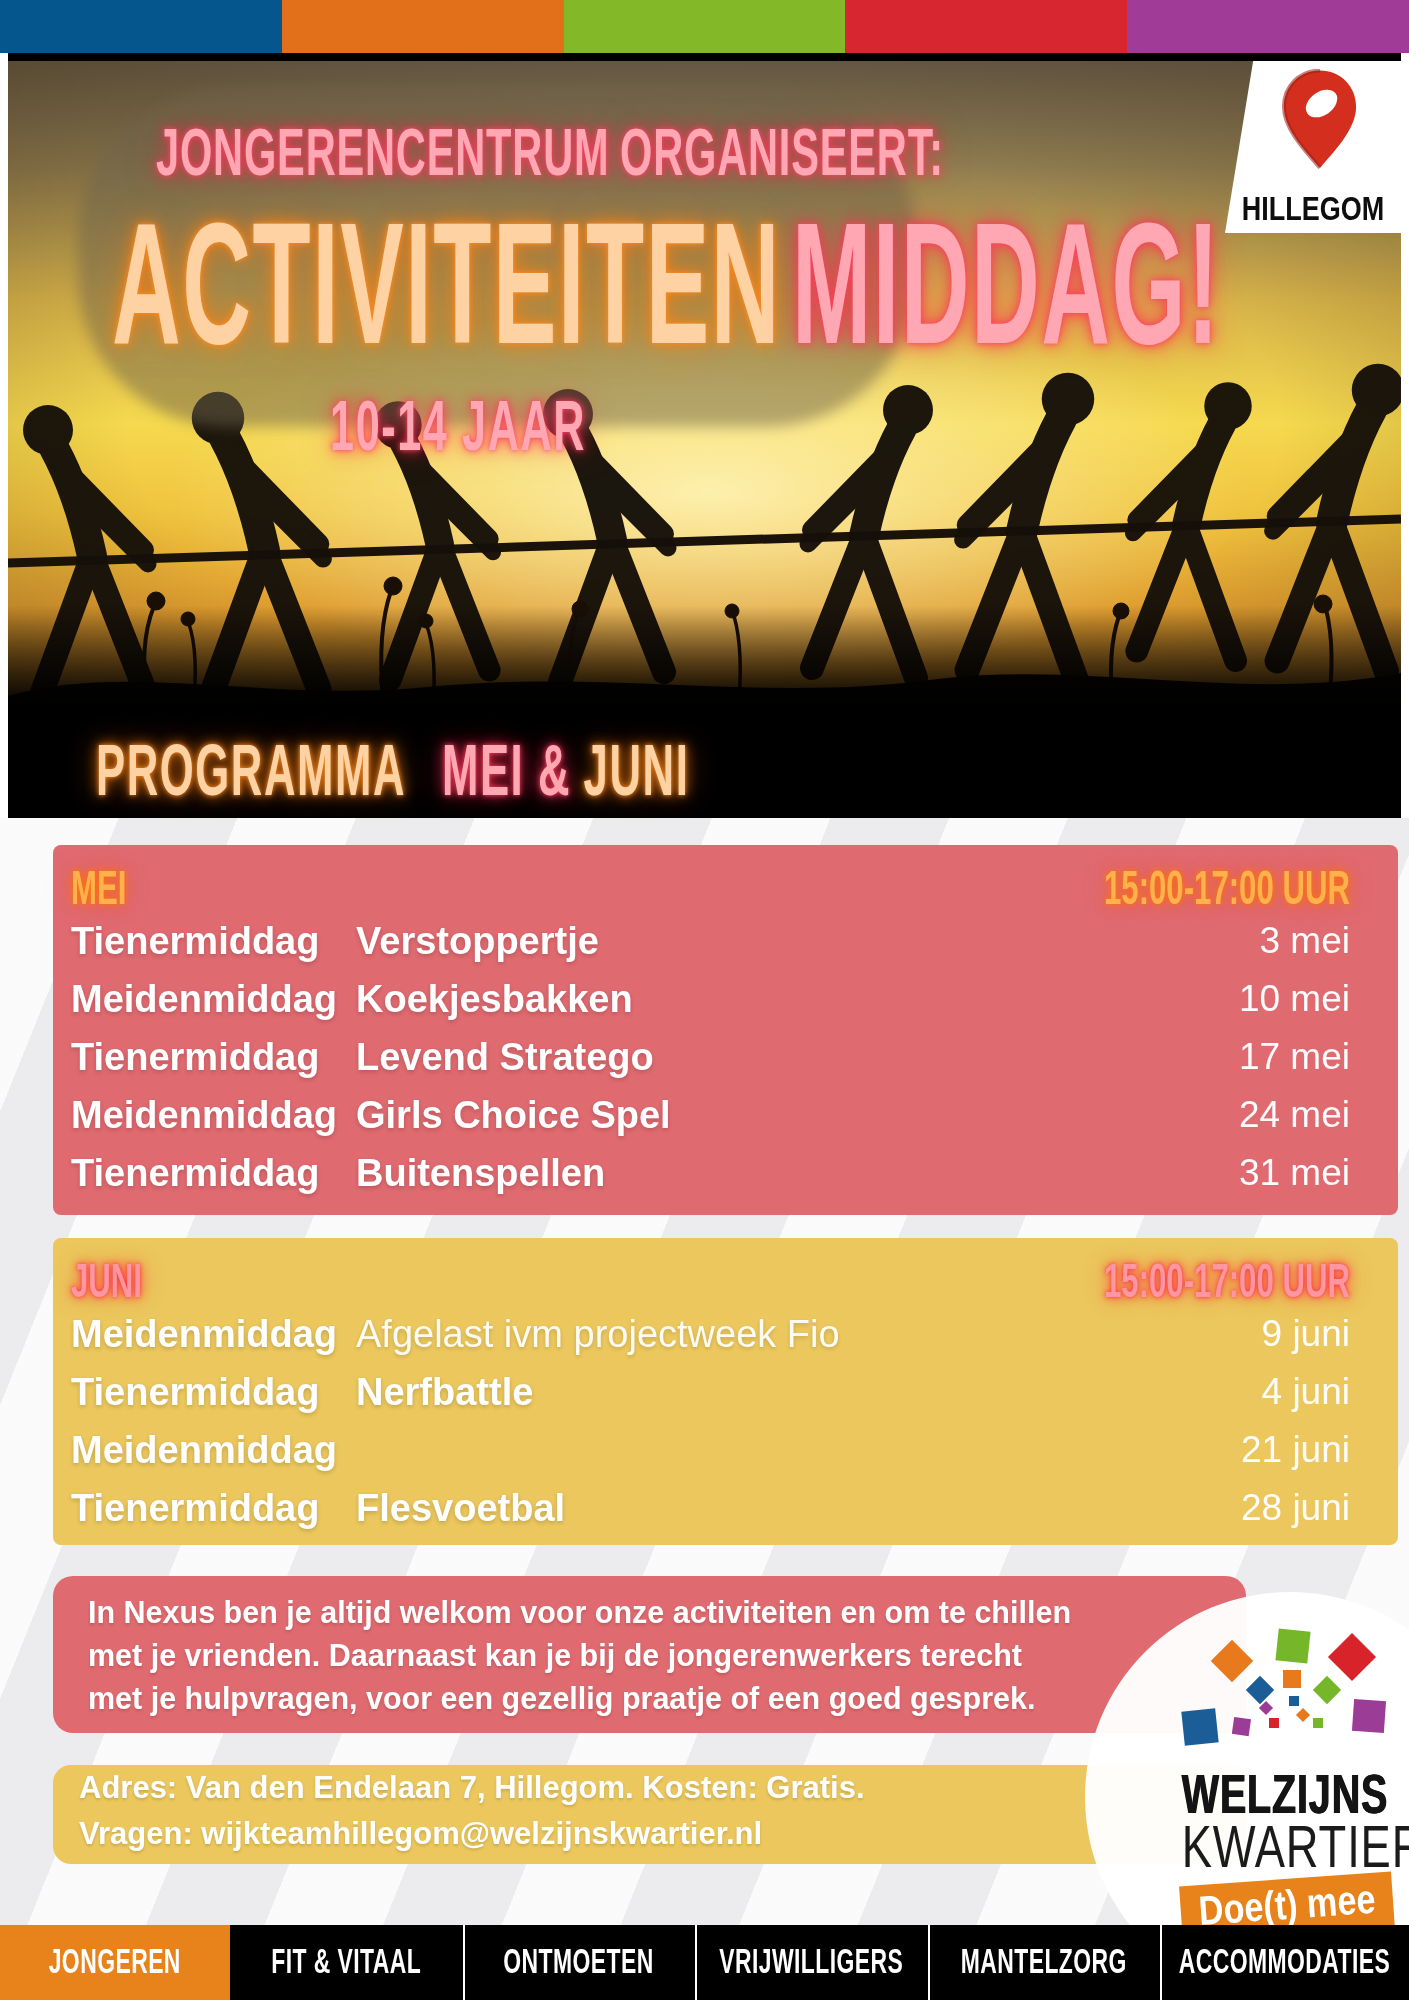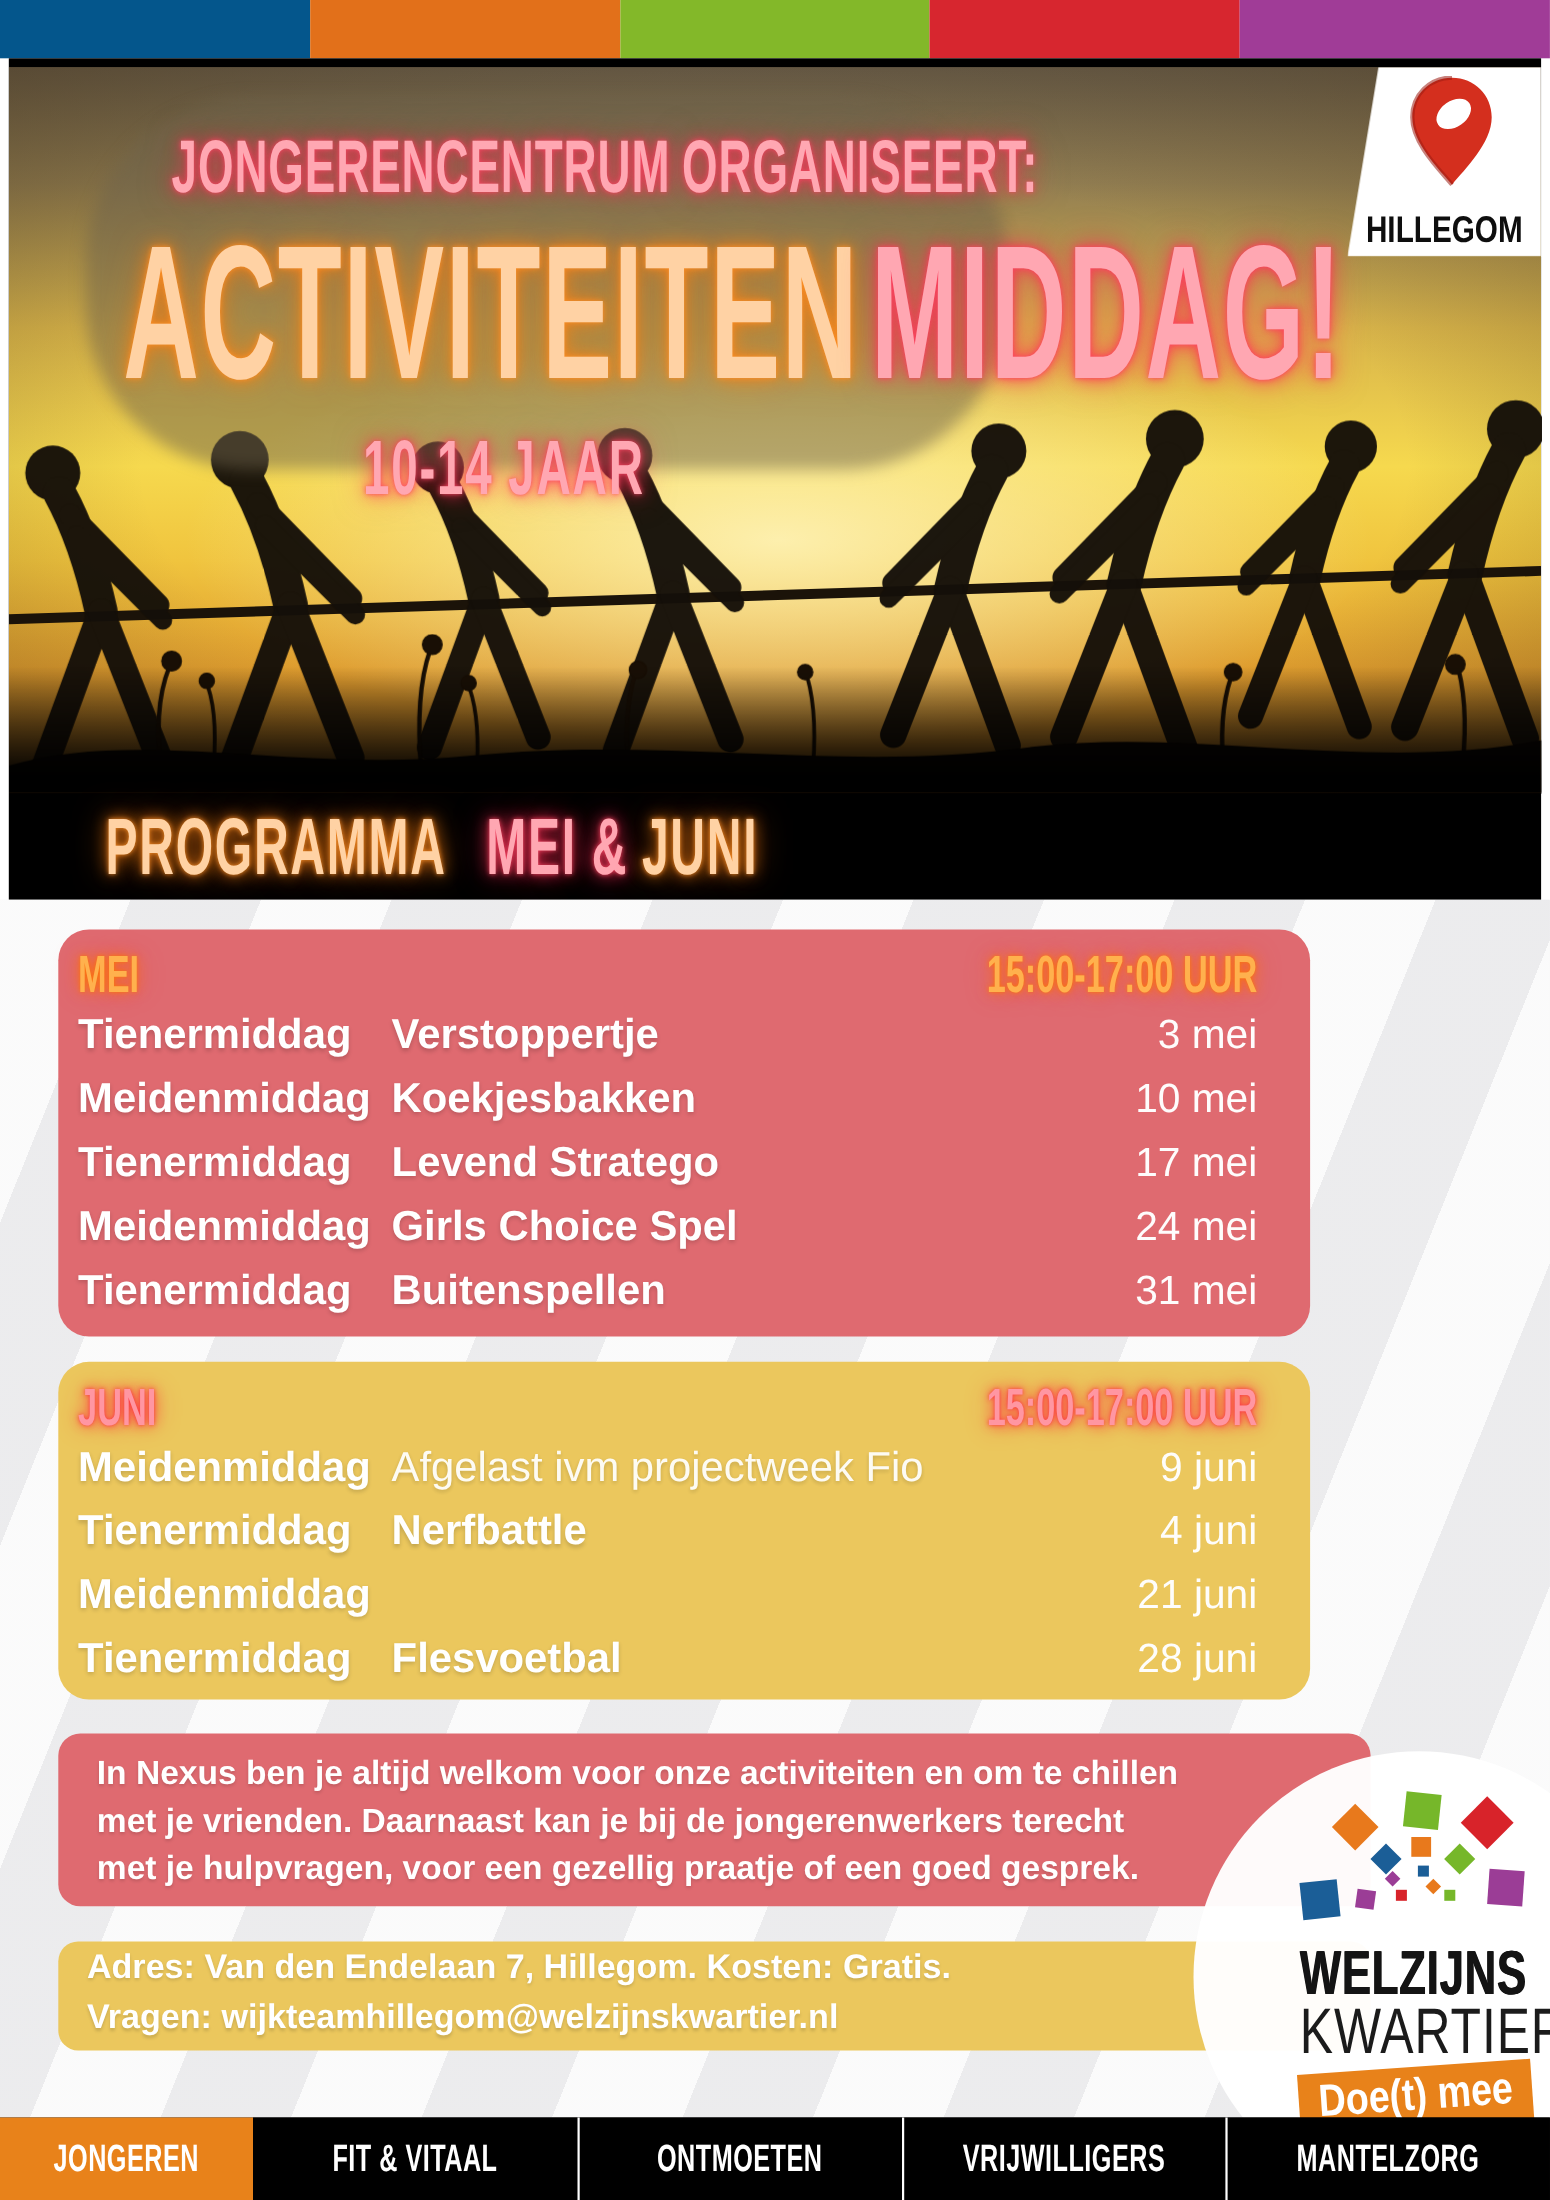--- a/index.html
+++ b/index.html
@@ -36,21 +36,21 @@
             clip-path:polygon(16% 0,100% 0,100% 100%,0 100%);}
   .hillegom svg{position:absolute;left:54px;top:8px;}
   .hillegom-label{position:absolute;bottom:4px;left:0;width:100%;text-align:center;font-weight:700;font-size:27px;
                   color:#0e0e0e;transform:scaleY(1.25);transform-origin:center bottom;}
 
   
   .lower-bg{position:absolute;top:818px;left:0;width:1409px;height:1107px;
     background:repeating-linear-gradient(112deg,rgba(255,255,255,.7) 0 110px,rgba(234,234,236,.7) 110px 220px),#f0f0f1;}
 
   
-  .panel{position:absolute;left:53px;width:1138px;border-radius:28px;box-sizing:border-box;}
+  .panel{position:absolute;left:53px;width:1345px;border-radius:8px;box-sizing:border-box;}
   #meiPanel{top:845px;height:370px;}
   #juniPanel{top:1238px;height:307px;}
   .panel-head{display:flex;justify-content:space-between;align-items:flex-start;padding:16px 48px 0 18px;}
   .month,.time{font-size:38px;font-weight:700;white-space:nowrap;}
   .month{display:inline-block;transform:scale(0.82,1.25);transform-origin:left top;}
   .time{display:inline-block;transform:scale(0.82,1.25);transform-origin:right top;}
   .meiAccent{color:#ffb14d;text-shadow:0 0 4px rgba(255,120,0,.9),0 0 12px rgba(255,110,0,.7),0 0 24px rgba(255,100,0,.45);}
   .juniAccent{color:#ff96a2;text-shadow:0 0 4px rgba(255,40,70,.9),0 0 12px rgba(255,30,60,.7),0 0 24px rgba(255,30,60,.45);}
   .rows{padding:8px 48px 0 18px;}
   .srow{display:grid;grid-template-columns:285px 1fr auto;align-items:center;height:58px;color:#fff;}
@@ -307,15 +307,18 @@
       </div>
       <div class="item">
         <span class="lbl">ONTMOETEN</span>
       </div>
       <div class="item">
         <span class="lbl">VRIJWILLIGERS</span>
       </div>
       <div class="item">
         <span class="lbl">MANTELZORG</span>
       </div>
+      <div class="item">
+        <span class="lbl">ACCOMMODATIES</span>
+      </div>
     </div>
 
 </div>
 
 </body></html>

